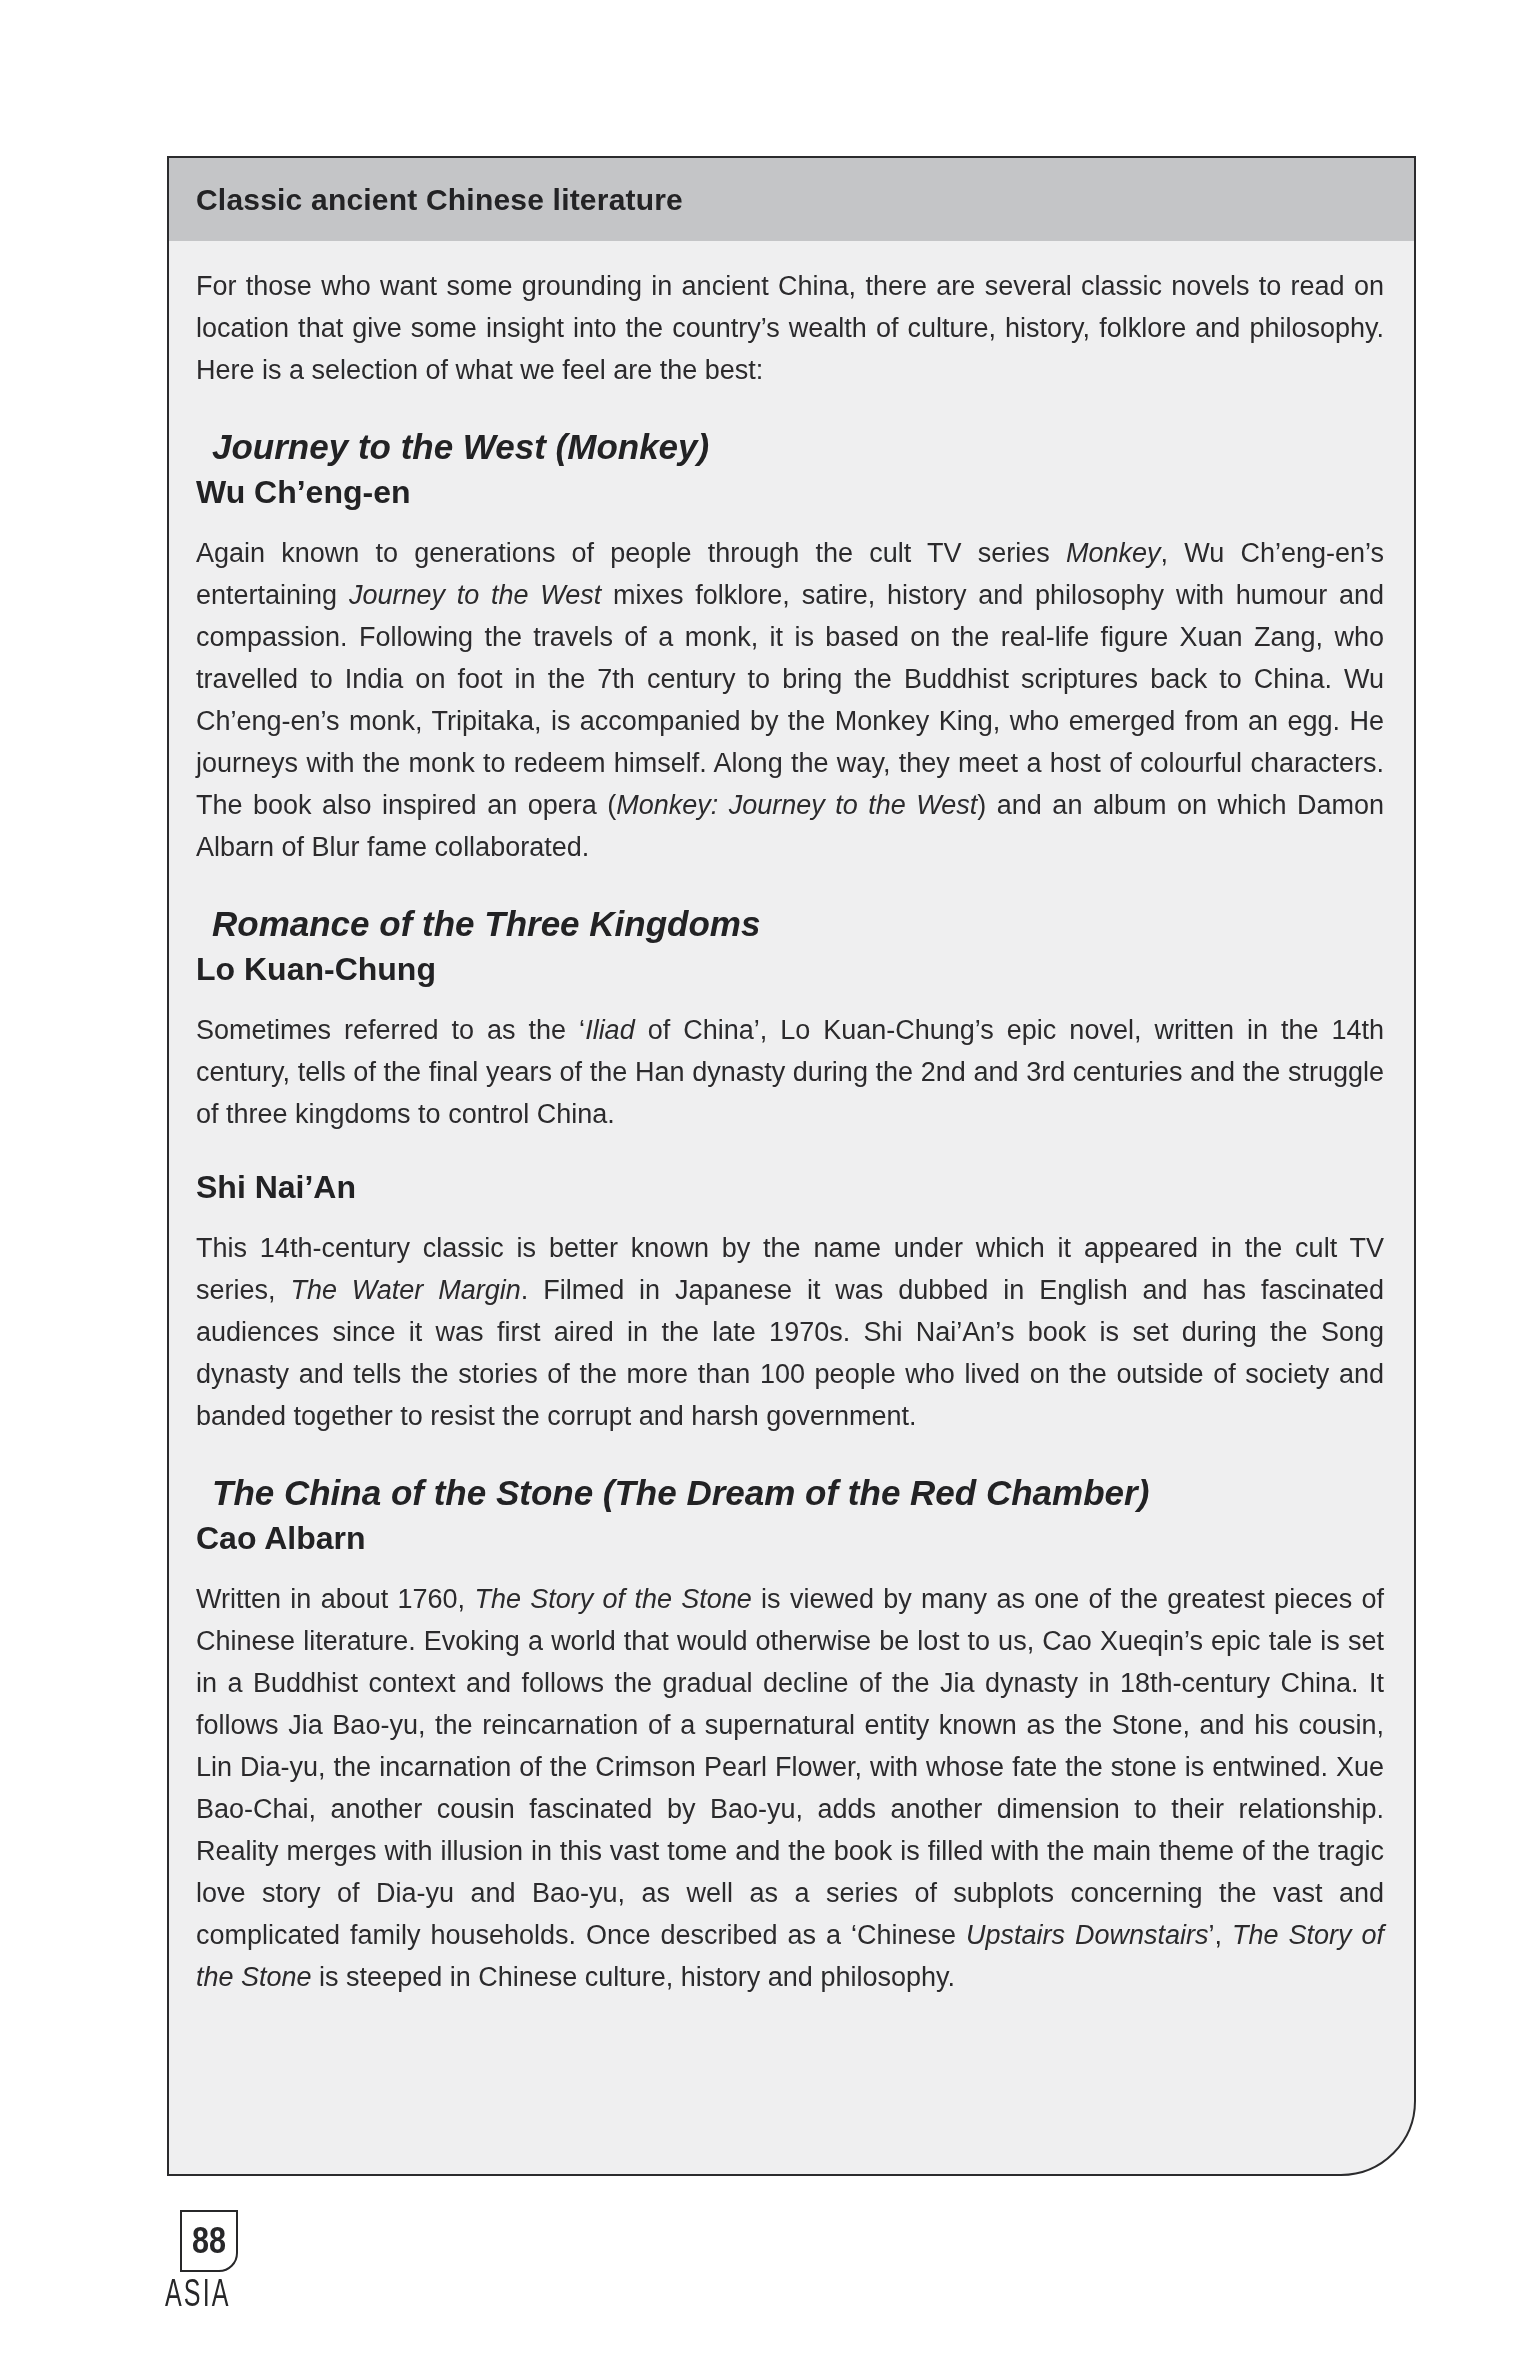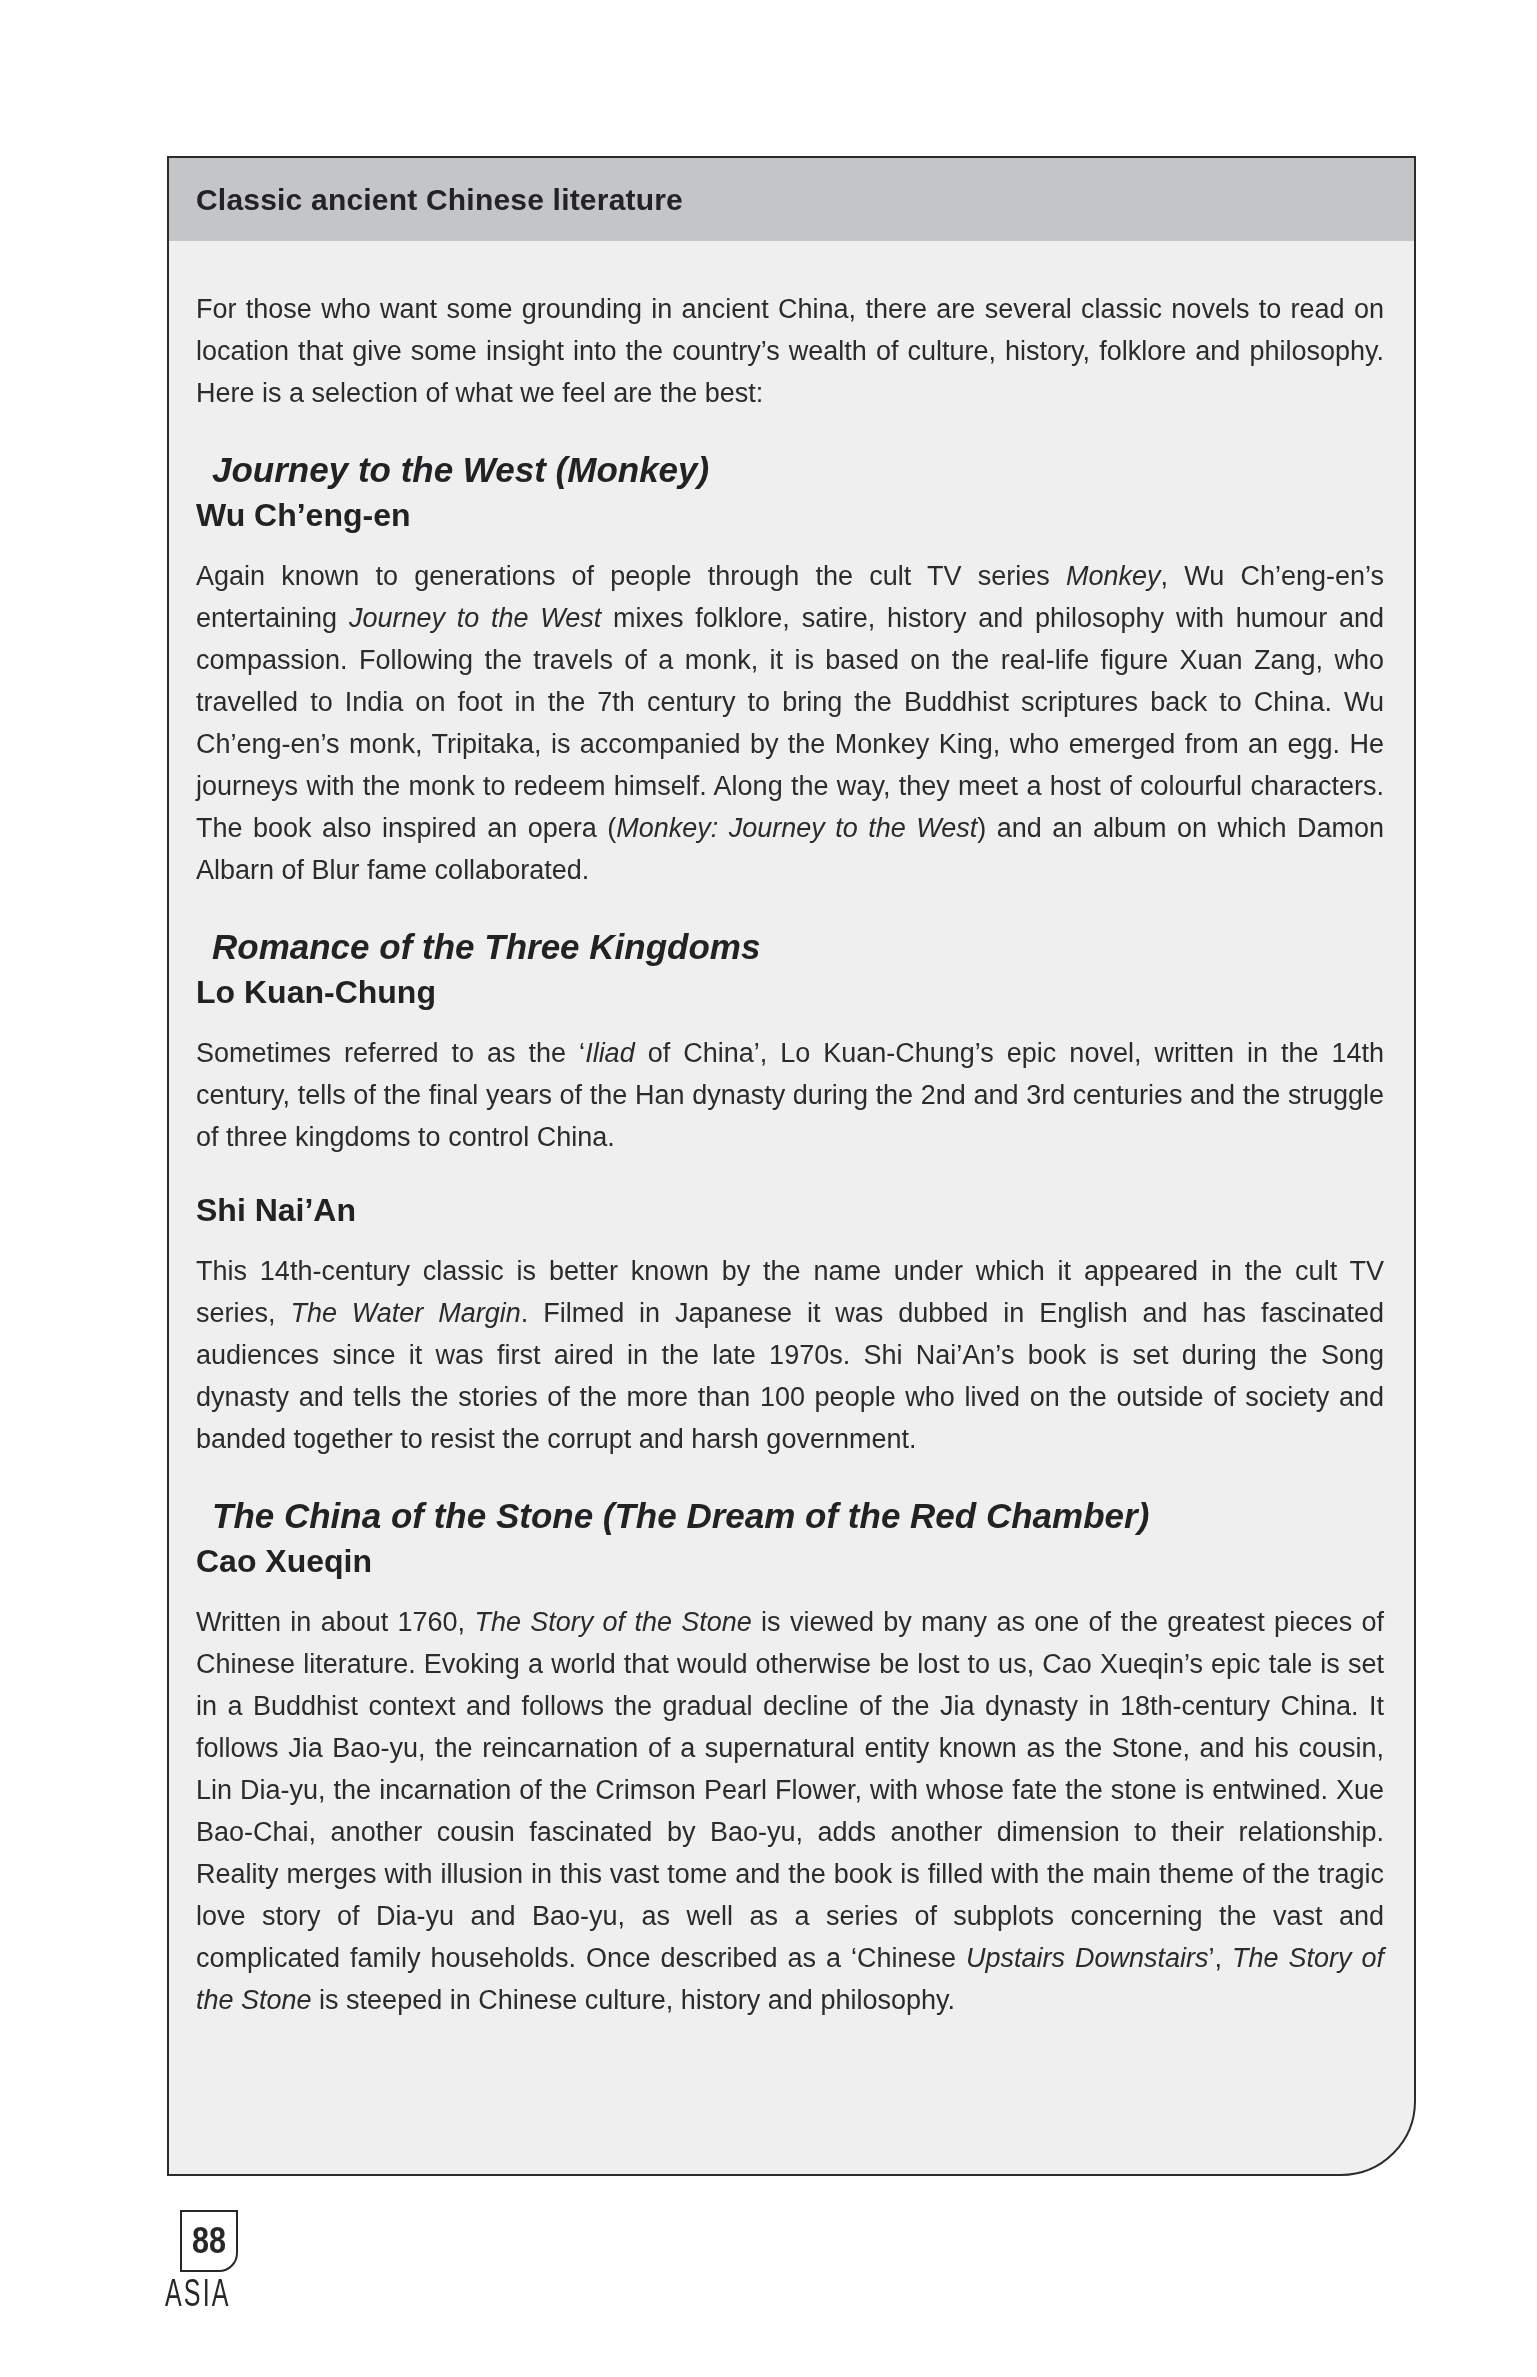--- a/index.html
+++ b/index.html
@@ -45,21 +45,21 @@
   .panel-body {
     padding: 20.5px 30px 0 27px;
   }
   .intro, .para {
     margin: 0;
     font-size: 27px;
     line-height: 42px;
     text-align: justify;
     color: var(--text);
   }
-  .intro { margin-top: 26px; }
+  .intro { margin-top: 3px; }
   .section { margin-top: 35px; }
   .sec-title {
     margin: 0 0 8px 16px;
     font-size: 35px;
     line-height: 41px;
     font-weight: bold;
     font-style: italic;
     color: #222224;
   }
   .sec-author {
@@ -127,21 +127,21 @@
         <p class="para">Sometimes referred to as the ‘<i>Iliad</i> of China’, Lo Kuan-Chung’s epic novel, written in the 14th century, tells of the final years of the Han dynasty during the 2nd and 3rd centuries and the struggle of three kingdoms to control China.</p>
       </div>
 
       <div class="section">
         <h3 class="sec-author">Shi Nai’An</h3>
         <p class="para">This 14th-century classic is better known by the name under which it appeared in the cult TV series, <i>The Water Margin</i>. Filmed in Japanese it was dubbed in English and has fascinated audiences since it was first aired in the late 1970s. Shi Nai’An’s book is set during the Song dynasty and tells the stories of the more than 100 people who lived on the outside of society and banded together to resist the corrupt and harsh government.</p>
       </div>
 
       <div class="section">
         <h2 class="sec-title">The China of the Stone (The Dream of the Red Chamber)</h2>
-        <h3 class="sec-author">Cao Xueqin</h3>
+        <h3 class="sec-author">Cao Albarn</h3>
         <p class="para">Written in about 1760, <i>The Story of the Stone</i> is viewed by many as one of the greatest pieces of Chinese literature. Evoking a world that would otherwise be lost to us, Cao Xueqin’s epic tale is set in a Buddhist context and follows the gradual decline of the Jia dynasty in 18th-century China. It follows Jia Bao-yu, the reincarnation of a supernatural entity known as the Stone, and his cousin, Lin Dia-yu, the incarnation of the Crimson Pearl Flower, with whose fate the stone is entwined. Xue Bao-Chai, another cousin fascinated by Bao-yu, adds another dimension to their relationship. Reality merges with illusion in this vast tome and the book is filled with the main theme of the tragic love story of Dia-yu and Bao-yu, as well as a series of subplots concerning the vast and complicated family households. Once described as a ‘Chinese <i>Upstairs Downstairs</i>’, <i>The Story of the Stone</i> is steeped in Chinese culture, history and philosophy.</p>
       </div>
     </div>
   </section>
 
   <footer class="page-footer">
     <span class="pagenum-box">
       <span class="pagenum">88</span>
     </span>
     <span class="section-label">ASIA</span>

